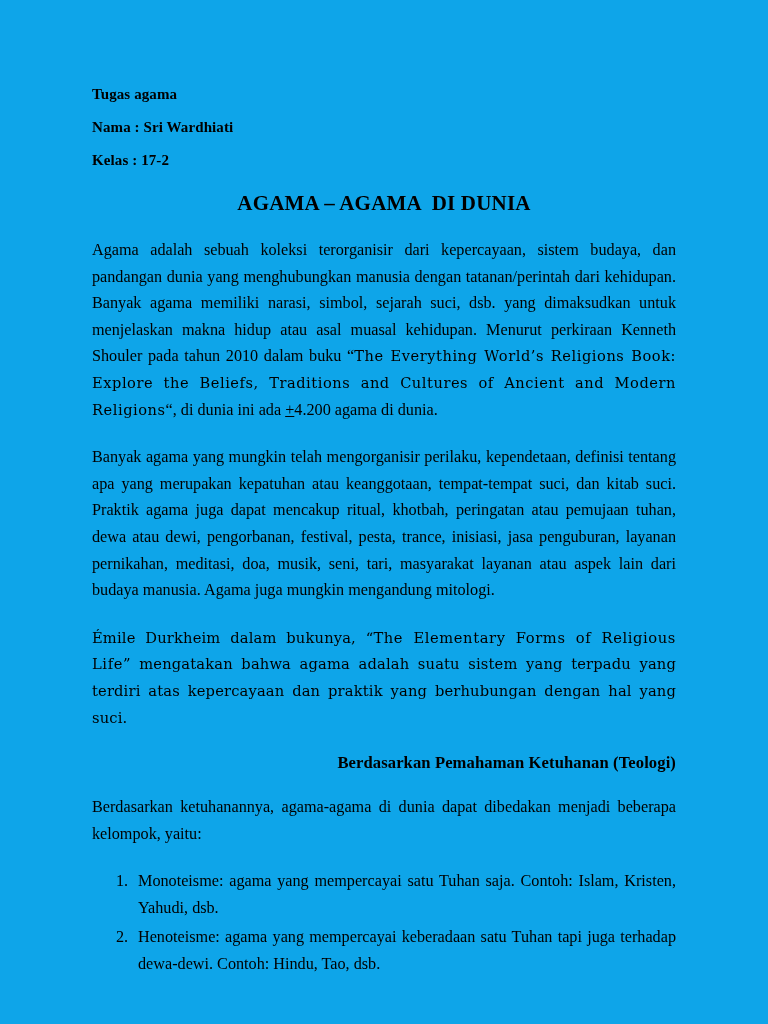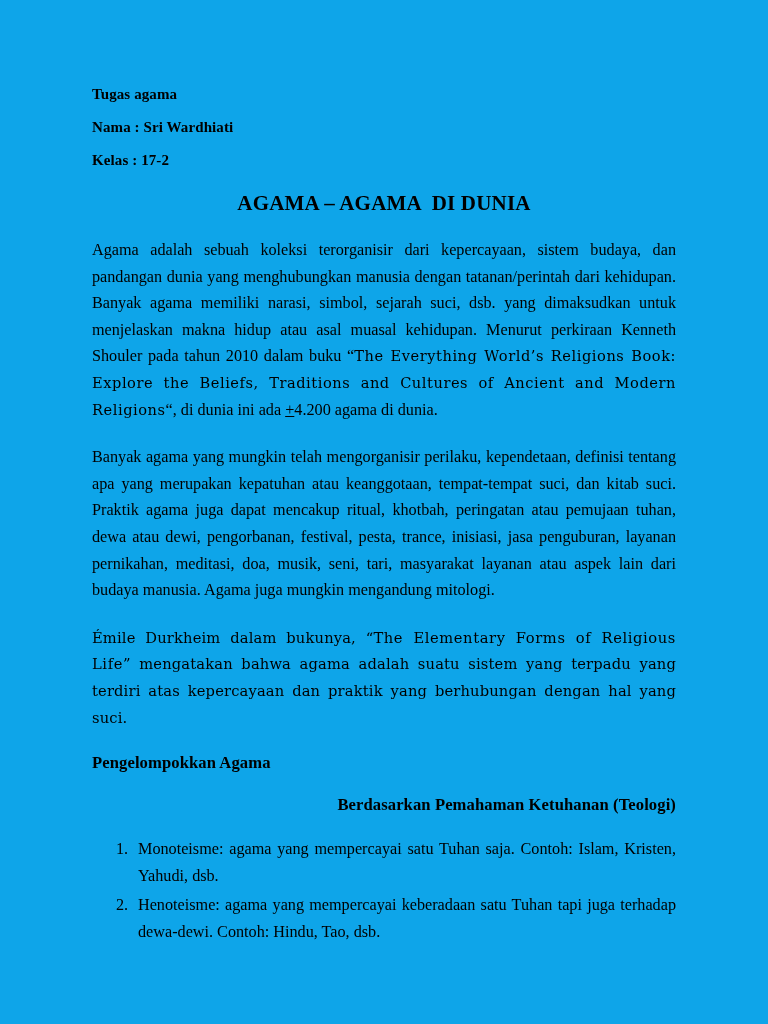--- a/index.html
+++ b/index.html
@@ -142,24 +142,24 @@
     </div>
 
     <h1 class="doc-title">AGAMA – AGAMA  DI DUNIA</h1>
 
     <p class="para"><span>Agama adalah sebuah koleksi terorganisir dari kepercayaan, sistem budaya, dan pandangan dunia yang menghubungkan manusia dengan tatanan/perintah dari kehidupan. Banyak agama memiliki narasi, simbol, sejarah suci, dsb. yang dimaksudkan untuk menjelaskan makna hidup atau asal muasal kehidupan. Menurut perkiraan Kenneth Shouler pada tahun 2010 dalam buku “</span><span class="booktitle">The Everything World’s Religions Book: Explore the Beliefs, Traditions and Cultures of Ancient and Modern Religions</span><span>“, di dunia ini ada </span><span class="plusmin">+</span><span>4.200 agama di dunia.</span></p>
 
     <p class="para">Banyak agama yang mungkin telah mengorganisir perilaku, kependetaan, definisi tentang apa yang merupakan kepatuhan atau keanggotaan, tempat-tempat suci, dan kitab suci. Praktik agama juga dapat mencakup ritual, khotbah, peringatan atau pemujaan tuhan, dewa atau dewi, pengorbanan, festival, pesta, trance, inisiasi, jasa penguburan, layanan pernikahan, meditasi, doa, musik, seni, tari, masyarakat layanan atau aspek lain dari budaya manusia. Agama juga mungkin mengandung mitologi.</p>
 
     <p class="para alt"><span>Émile Durkheim dalam bukunya, “</span><span class="booktitle">The Elementary Forms of Religious Life</span><span>” mengatakan bahwa agama adalah suatu sistem yang terpadu yang terdiri atas kepercayaan dan praktik yang berhubungan dengan hal yang suci.</span></p>
 
-    <h2 class="heading h-first">Pengelompokkan Agama</h2>
 
     <h2 class="heading h-second">Berdasarkan Pemahaman Ketuhanan (Teologi)</h2>
 
+    <p class="para">Berdasarkan ketuhanannya, agama-agama di dunia dapat dibedakan menjadi beberapa kelompok, yaitu:</p>
 
     <ol class="num-list list-block">
       <li class="num-item">
         <span class="num-marker">1.</span>
         <span class="num-text">Monoteisme: agama yang mempercayai satu Tuhan saja. Contoh: Islam, Kristen, Yahudi, dsb.</span>
       </li>
       <li class="num-item">
         <span class="num-marker">2.</span>
         <span class="num-text">Henoteisme: agama yang mempercayai keberadaan satu Tuhan tapi juga terhadap dewa-dewi. Contoh: Hindu, Tao, dsb.</span>
       </li>

